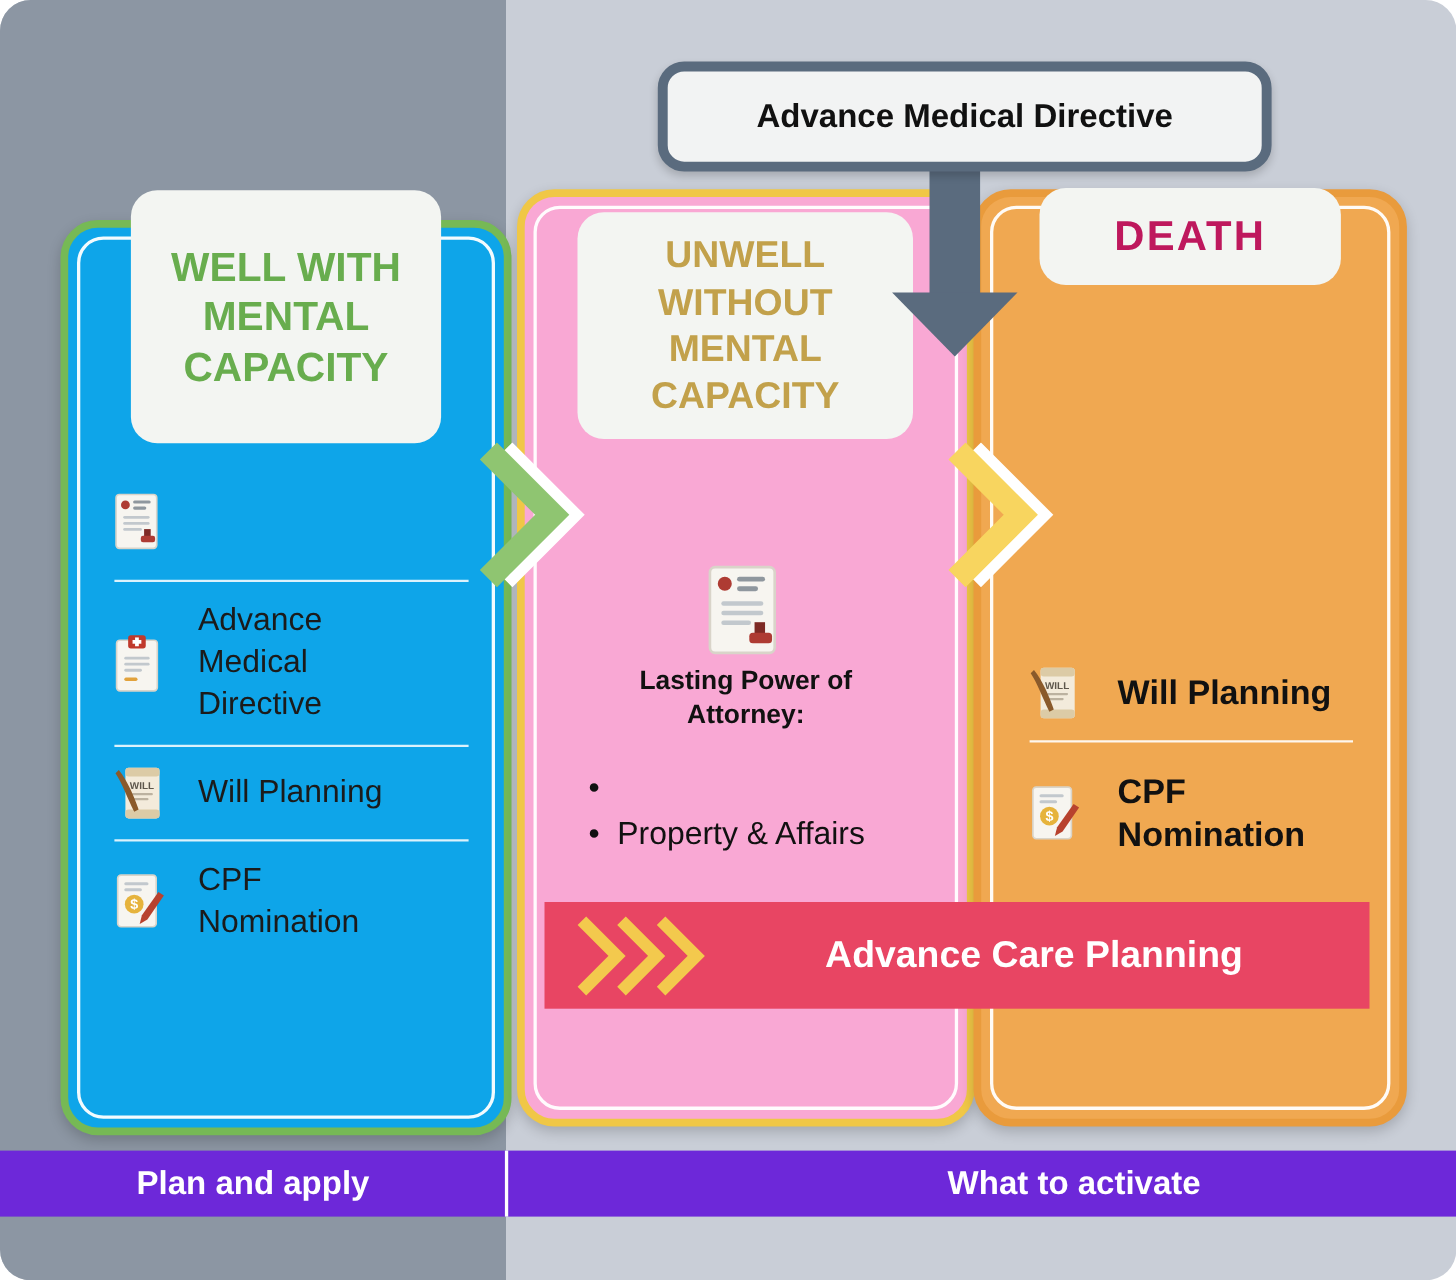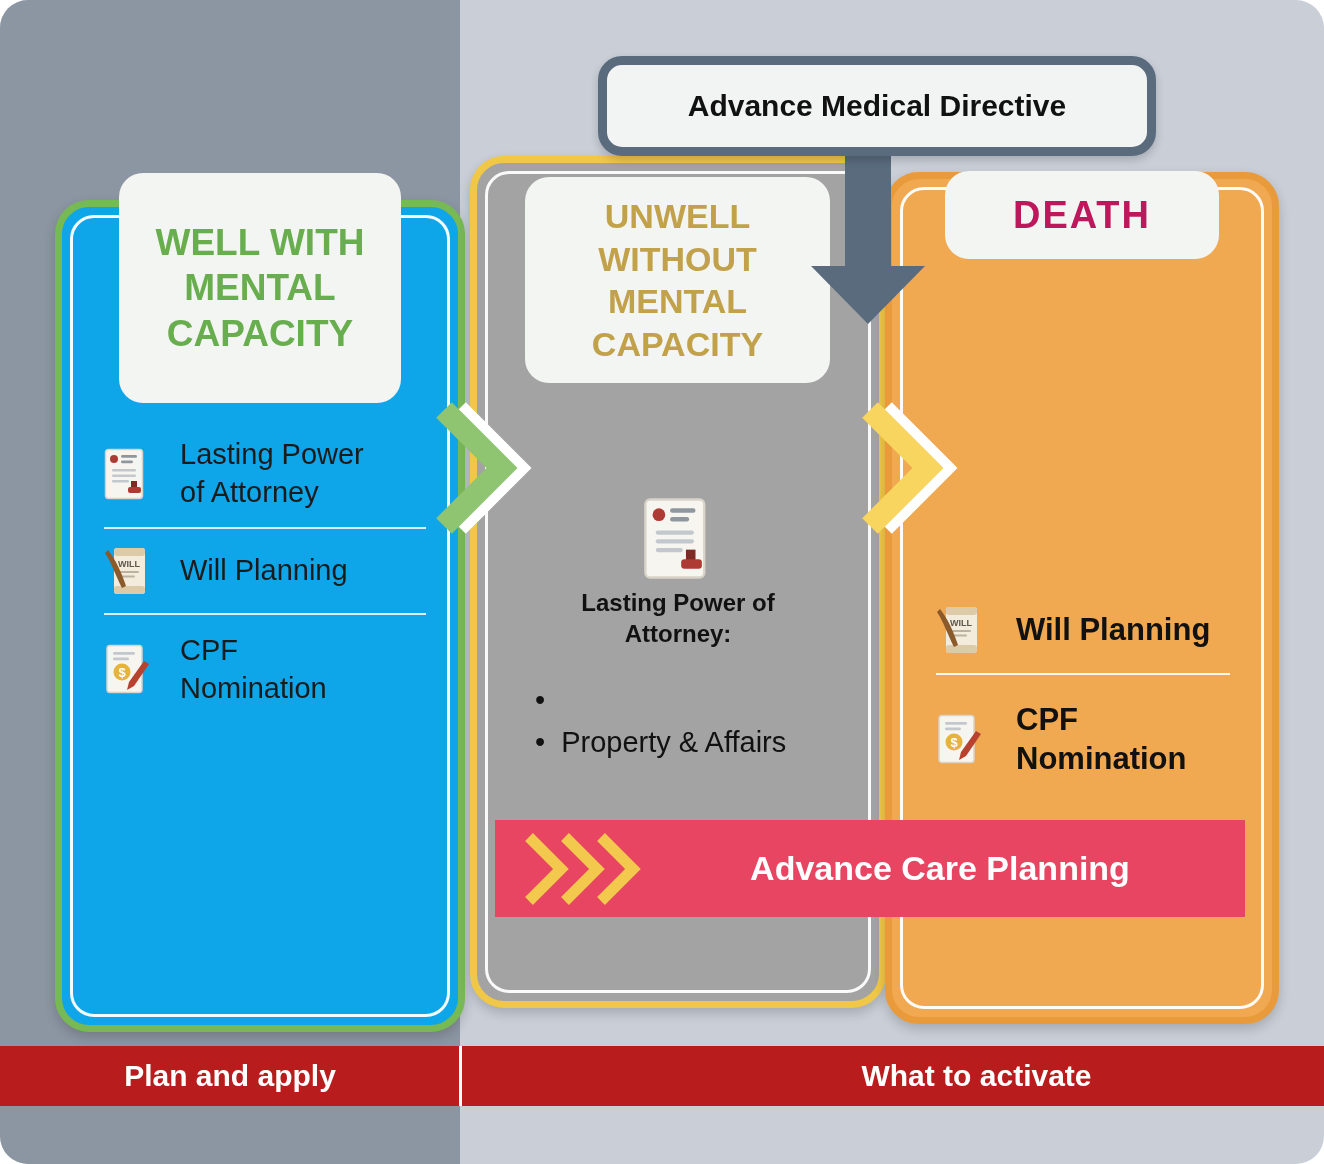--- a/index.html
+++ b/index.html
@@ -1,39 +1,39 @@
 <!DOCTYPE html>
 <html><head>
 <meta charset="utf-8">
 <style>
   html,body{margin:0;padding:0;background:#ffffff;font-family:"Liberation Sans",sans-serif;}
   .canvas{position:relative;width:1324px;height:1164px;background:#C9CED7;border-radius:28px;overflow:hidden;}
   .bg-left{position:absolute;left:0;top:0;width:460px;height:1164px;background:#8C96A3;}
 
   
-  .footer{position:absolute;left:0;top:1046px;width:1324px;height:60px;background:#b91c1c;z-index:8;}
+  .footer{position:absolute;left:0;top:1046px;width:1324px;height:60px;background:#6d28d9;z-index:8;}
   .footer-label{position:absolute;top:0;height:60px;display:flex;align-items:center;justify-content:center;
     color:#fff;font-weight:700;font-size:30px;}
   .footer-left{left:0;width:460px;}
   .footer-right{left:463px;width:1027px;}
   .footer-divider{position:absolute;left:459px;top:0;width:3px;height:60px;background:#fff;}
 
   
   .amd-pill{position:absolute;left:598px;top:56px;width:540px;height:82px;background:#F2F3F3;
     border:9px solid #5A6B7E;border-radius:24px;display:flex;align-items:center;justify-content:center;
     font-size:30px;font-weight:700;color:#111;z-index:7;box-shadow:0 4px 8px rgba(0,0,0,.18);}
   .arrow-stem{position:absolute;left:845px;top:136px;width:46px;height:132px;background:#5A6B7E;z-index:5;}
   .arrow-head{position:absolute;left:811px;top:266px;width:0;height:0;z-index:5;
     border-left:57px solid transparent;border-right:57px solid transparent;border-top:58px solid #5A6B7E;}
 
   
   .card{position:absolute;border-radius:34px;box-shadow:0 5px 12px rgba(0,0,0,.18);}
   .card::before{content:"";position:absolute;inset:8px;border:3px solid rgba(255,255,255,.95);border-radius:24px;pointer-events:none;}
   .card-green{left:55px;top:200px;width:396px;height:818px;background:#0ea5e9;border:7px solid #76B955;}
-  .card-yellow{left:470px;top:156px;width:402px;height:838px;background:#a3a3a3;border:7px solid #F0C746;}
+  .card-yellow{left:470px;top:172px;width:402px;height:838px;background:#f9a8d4;border:7px solid #F0C746;}
   .card-orange{left:885px;top:172px;width:380px;height:838px;background:#F0A851;border:7px solid #E99B3C;}
 
   .header-box{position:absolute;background:#F3F5F2;border-radius:24px;display:flex;align-items:center;justify-content:center;
     text-align:center;font-weight:700;white-space:pre-line;z-index:2;}
   .hdr-green{left:57px;top:-34px;width:282px;height:230px;color:#68AD4E;font-size:37px;line-height:1.22;}
   .hdr-yellow{left:48px;top:14px;width:305px;height:206px;color:#C2A14B;font-size:34px;line-height:1.25;}
   .hdr-orange{left:53px;top:-8px;width:274px;height:88px;color:#be185d;font-size:38px;letter-spacing:2px;}
 
   
   .g-list{position:absolute;left:42px;top:214px;width:322px;z-index:2;}
@@ -89,22 +89,37 @@
             <circle cx="10" cy="11" r="4" fill="#AE3B33"></circle>
             <rect x="17" y="7" width="16" height="2.8" rx="1.4" fill="#8F979E"></rect>
             <rect x="17" y="12.5" width="12" height="2.8" rx="1.4" fill="#8F979E"></rect>
             <rect x="8" y="21" width="24" height="2.6" rx="1.3" fill="#C2C8CD"></rect>
             <rect x="8" y="26.5" width="24" height="2.6" rx="1.3" fill="#C2C8CD"></rect>
             <rect x="8" y="32" width="17" height="2.6" rx="1.3" fill="#C2C8CD"></rect>
             <rect x="27" y="33" width="6" height="7" fill="#7E2A25"></rect>
             <rect x="24" y="39" width="13" height="6" rx="2" fill="#AE3B33"></rect>
           </svg>
         </span>
-        <span class="g-label">Lasting Power
-of Attorney</span>
+      </div>
+      <div class="g-row h148">
+        <span class="icon">
+          <svg width="44" height="54" viewBox="0 0 44 54">
+            <rect x="2" y="6" width="37" height="46" rx="3" fill="#F7F5F0" stroke="#D9D4C9" stroke-width="1.5"></rect>
+            <rect x="12.5" y="1.5" width="16" height="12" rx="2.5" fill="#C0392B"></rect>
+            <rect x="18.8" y="3.5" width="3.4" height="8" fill="#fff"></rect>
+            <rect x="16.5" y="5.8" width="8" height="3.4" fill="#fff"></rect>
+            <rect x="9" y="21" width="23" height="2.6" rx="1.3" fill="#C2C8CD"></rect>
+            <rect x="9" y="26.5" width="23" height="2.6" rx="1.3" fill="#C2C8CD"></rect>
+            <rect x="9" y="32" width="16" height="2.6" rx="1.3" fill="#C2C8CD"></rect>
+            <rect x="9" y="40" width="12" height="3" rx="1.5" fill="#E2A23C"></rect>
+          </svg>
+        </span>
+        <span class="g-label">Advance
+Medical
+Directive</span>
       </div>
       <div class="g-row h84">
         <span class="icon">
           <svg width="54" height="54" viewBox="0 0 54 54">
             <rect x="10" y="4" width="31" height="46" rx="3" fill="#F3EBDB"></rect>
             <rect x="10" y="4" width="31" height="8" rx="3" fill="#DCCBA6"></rect>
             <rect x="10" y="42" width="31" height="8" rx="3" fill="#DCCBA6"></rect>
             <text x="25" y="23" font-size="9" font-weight="bold" fill="#5E574C" text-anchor="middle" font-family="Liberation Sans, sans-serif">WILL</text>
             <rect x="16" y="27" width="19" height="2" rx="1" fill="#BCB2A0"></rect>
             <rect x="16" y="31.5" width="15" height="2" rx="1" fill="#BCB2A0"></rect>

